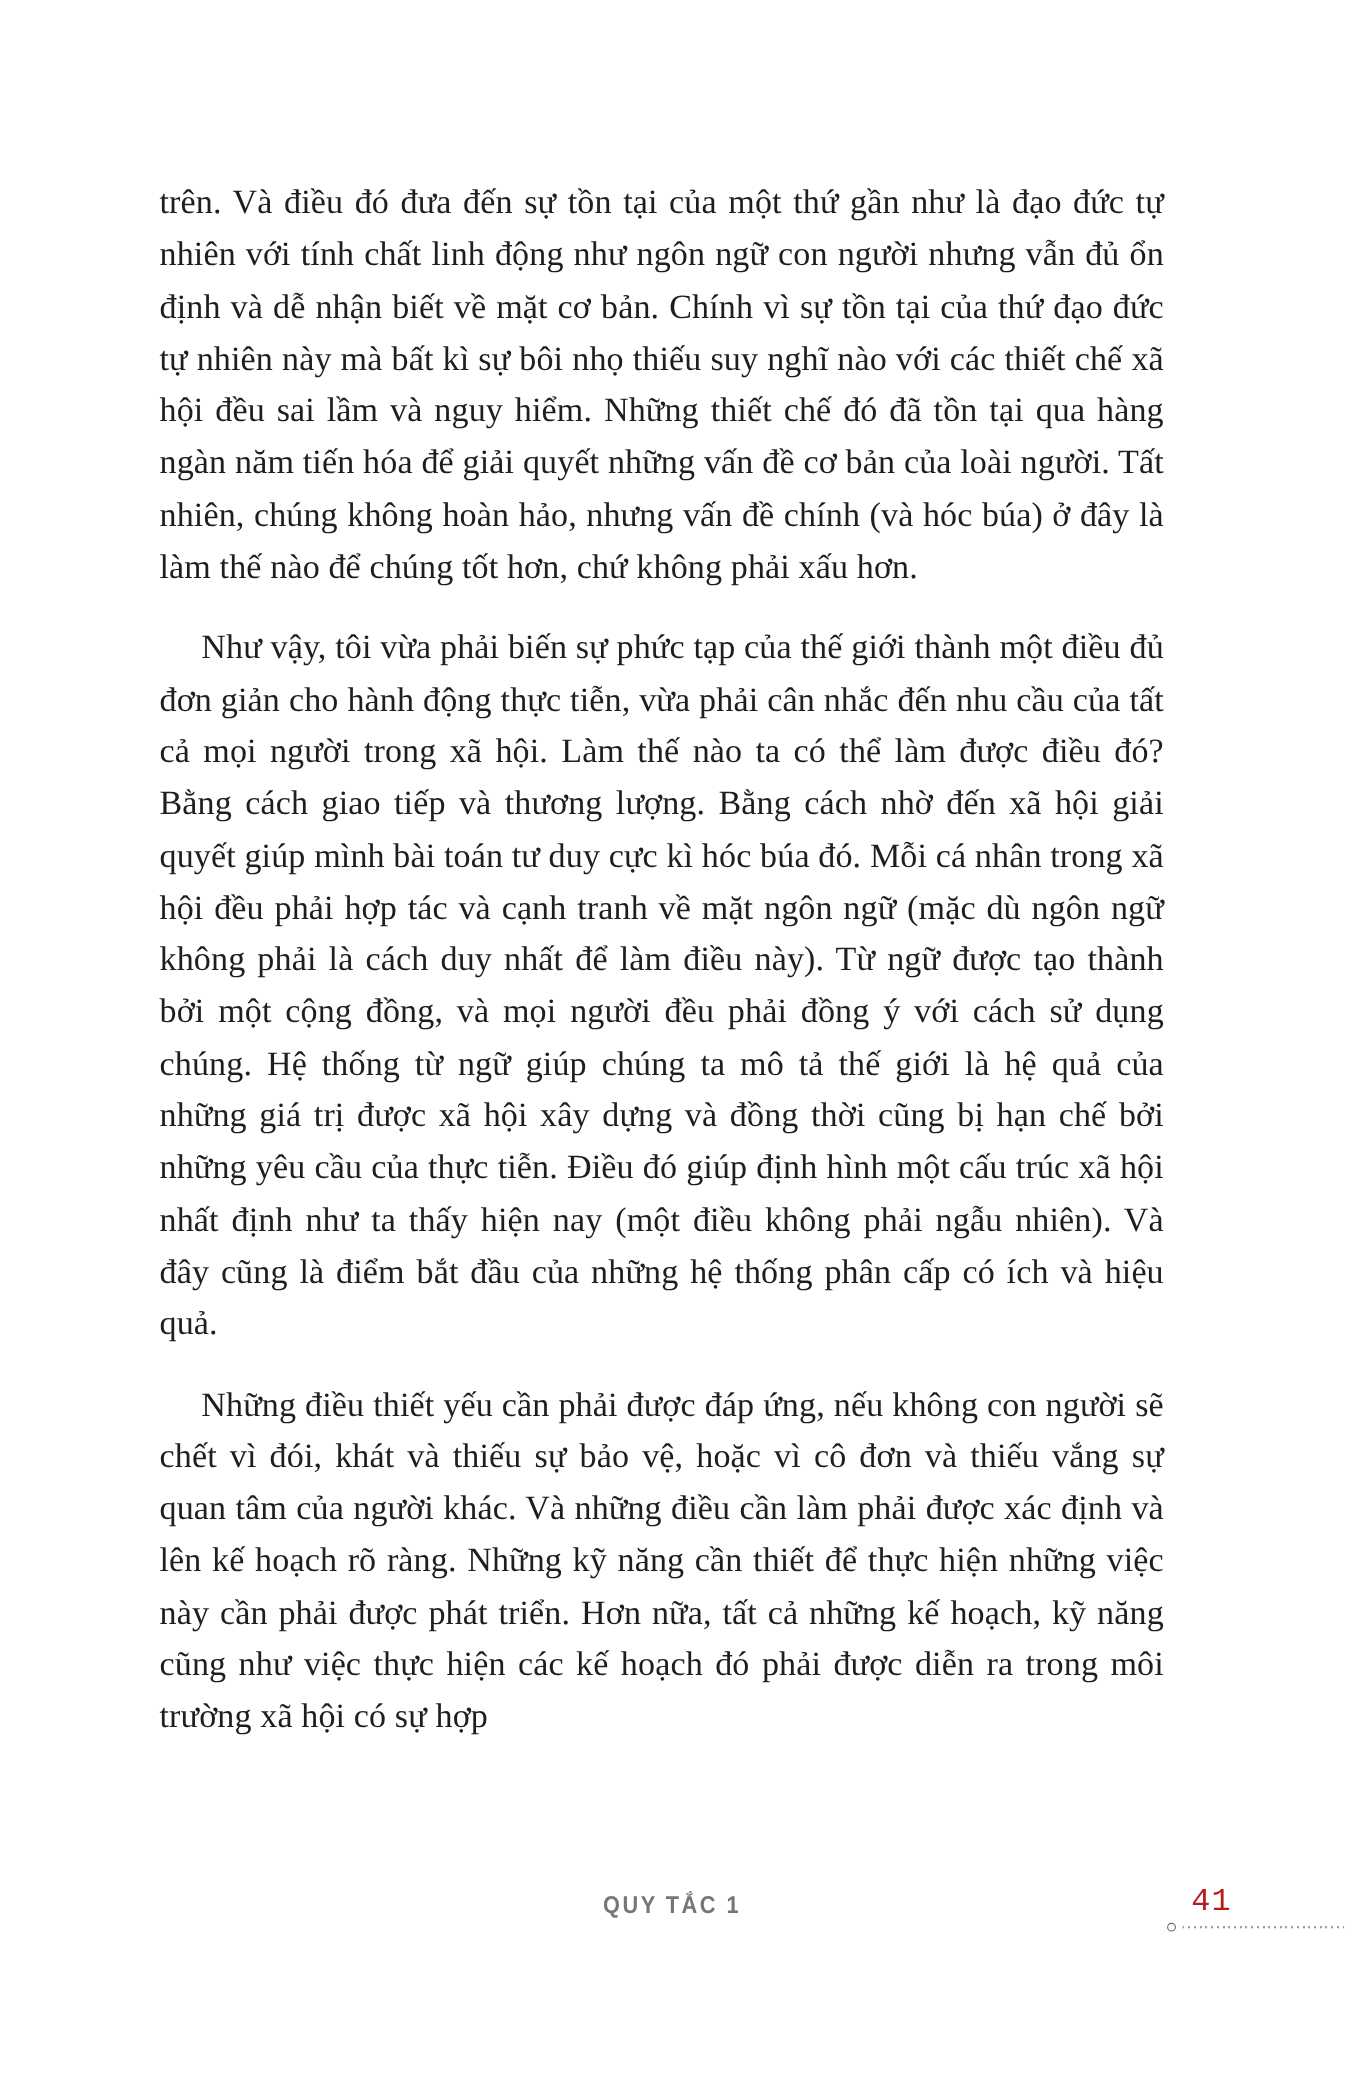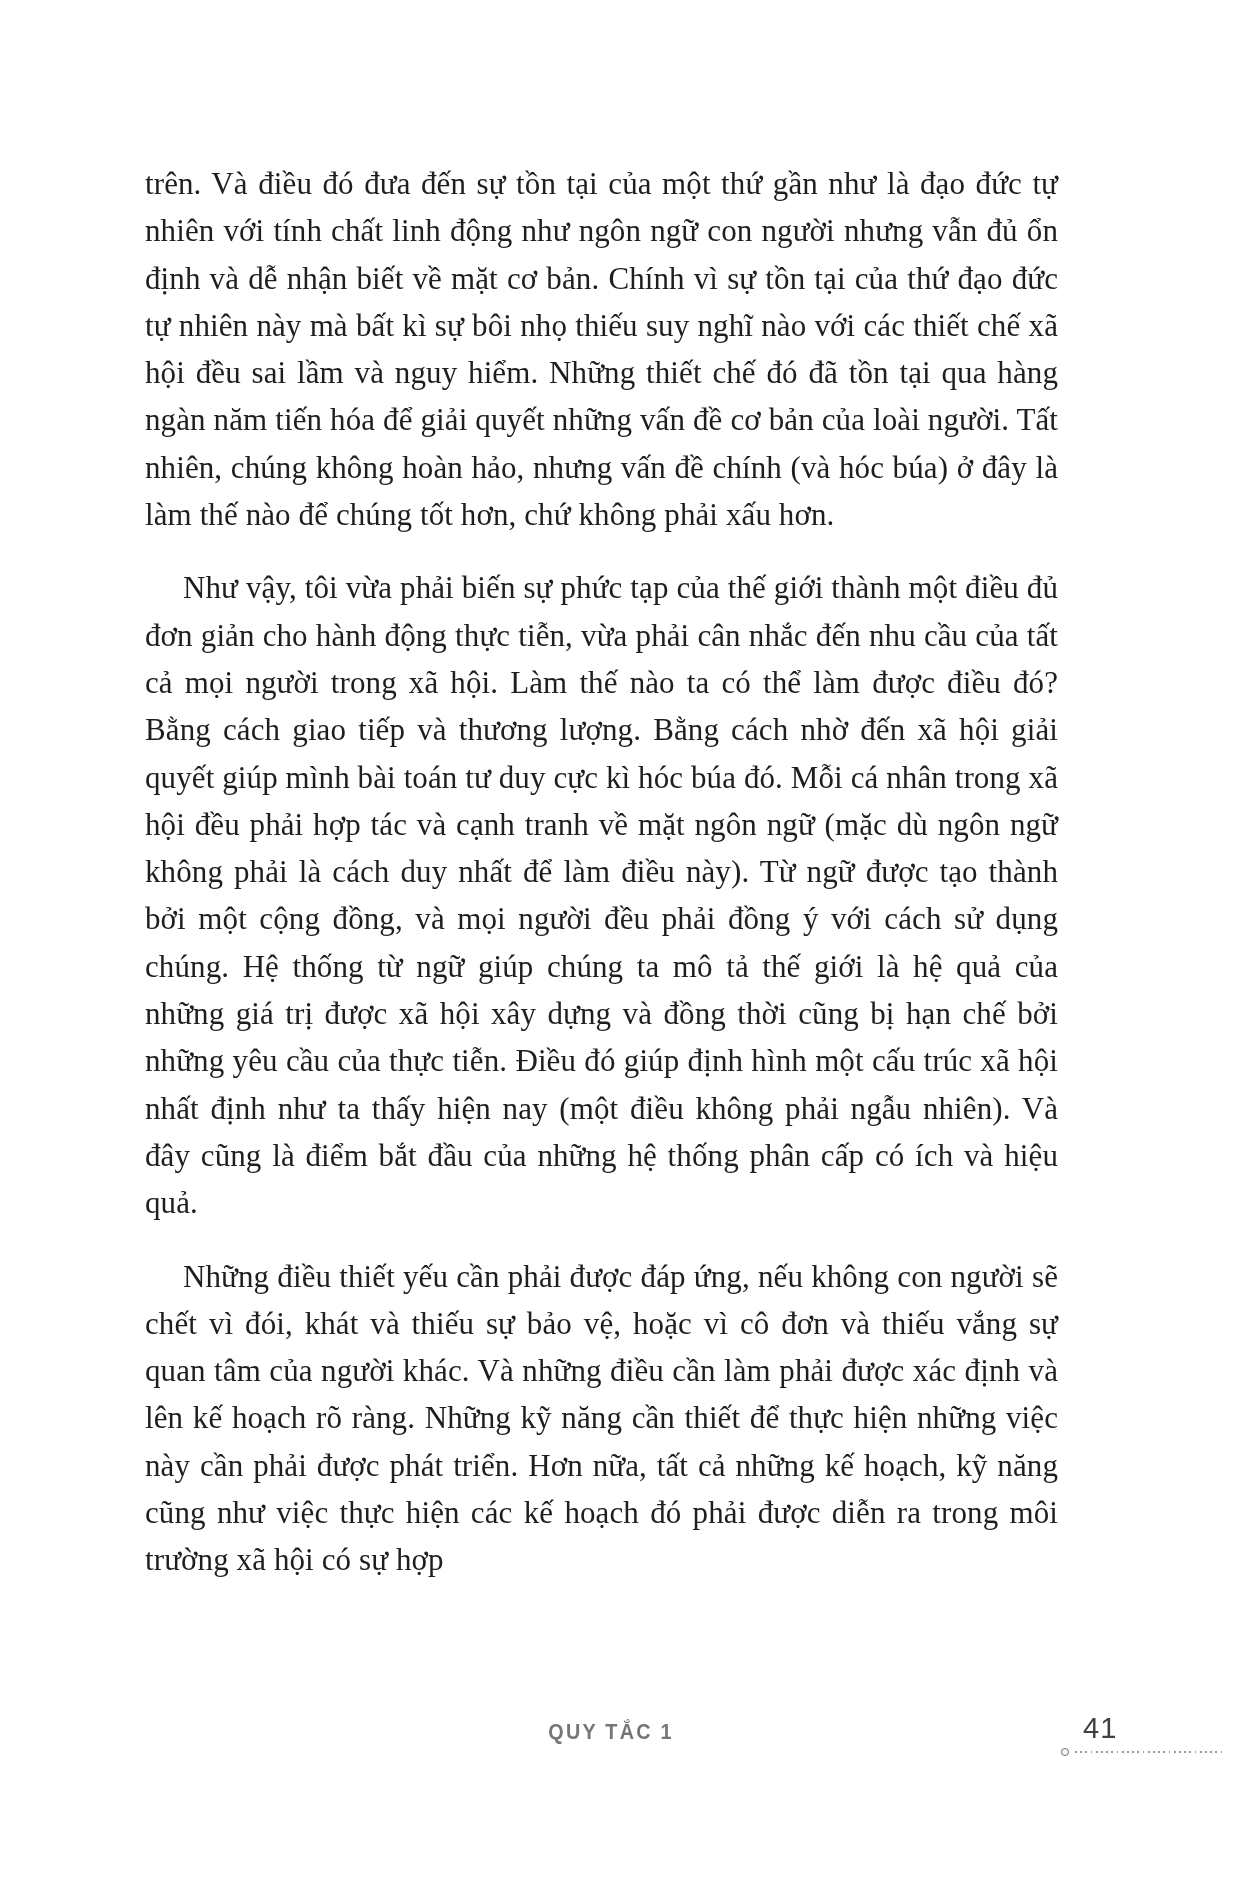--- a/index.html
+++ b/index.html
@@ -54,26 +54,26 @@
     font-size: 22px;
     line-height: 1;
     letter-spacing: 2.5px;
     color: #767676;
     transform: scaleX(0.9);
   }
   .page-number {
     position: absolute;
     top: 1714px;
     left: 1083px;
-    font-family: Liberation Sans, sans-serif;
+    font-family: Liberation Mono, monospace;
     font-weight: normal;
     font-size: 29px;
     line-height: 1;
     letter-spacing: 1px;
-    color: #404040;
+    color: #b91c1c;
   }
   .folio-rule {
     position: absolute;
     top: 1746px;
     left: 1061px;
     right: 0;
     height: 10px;
   }
   .folio-rule .ring {
     position: absolute;

